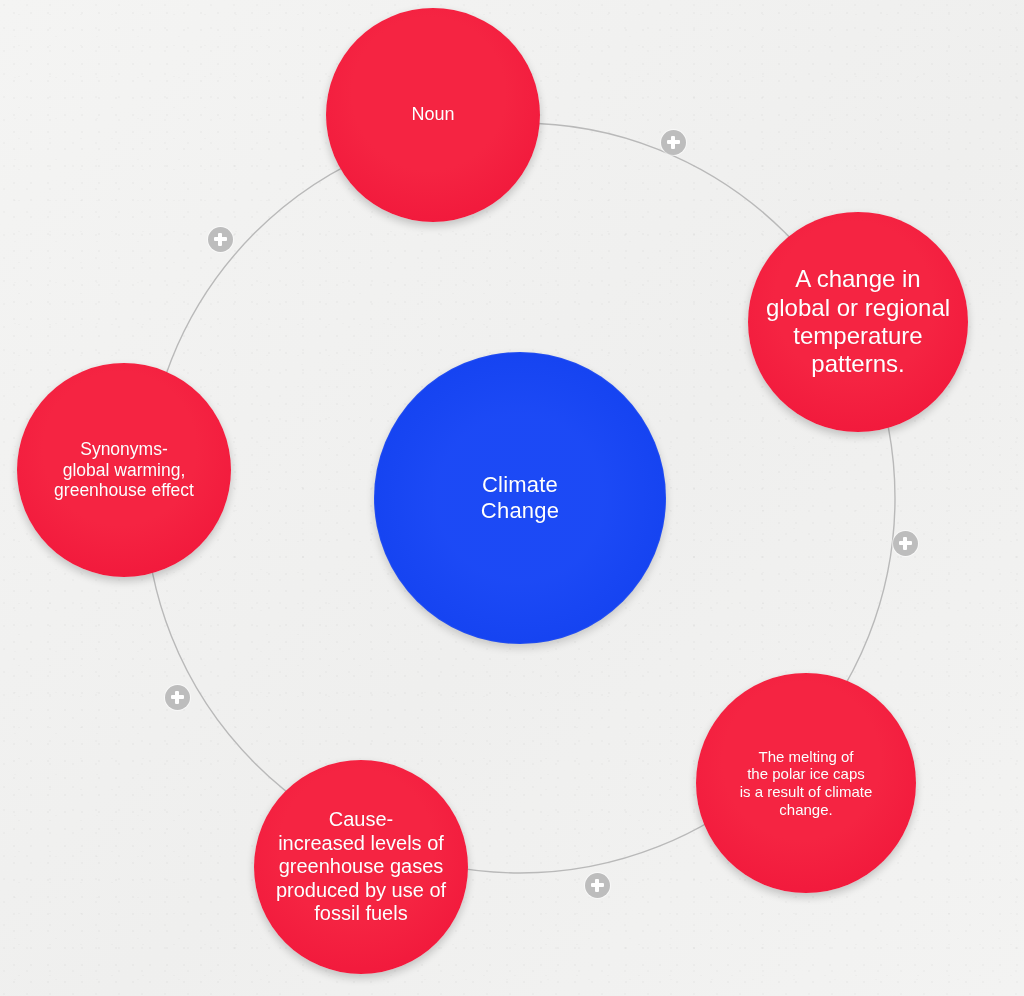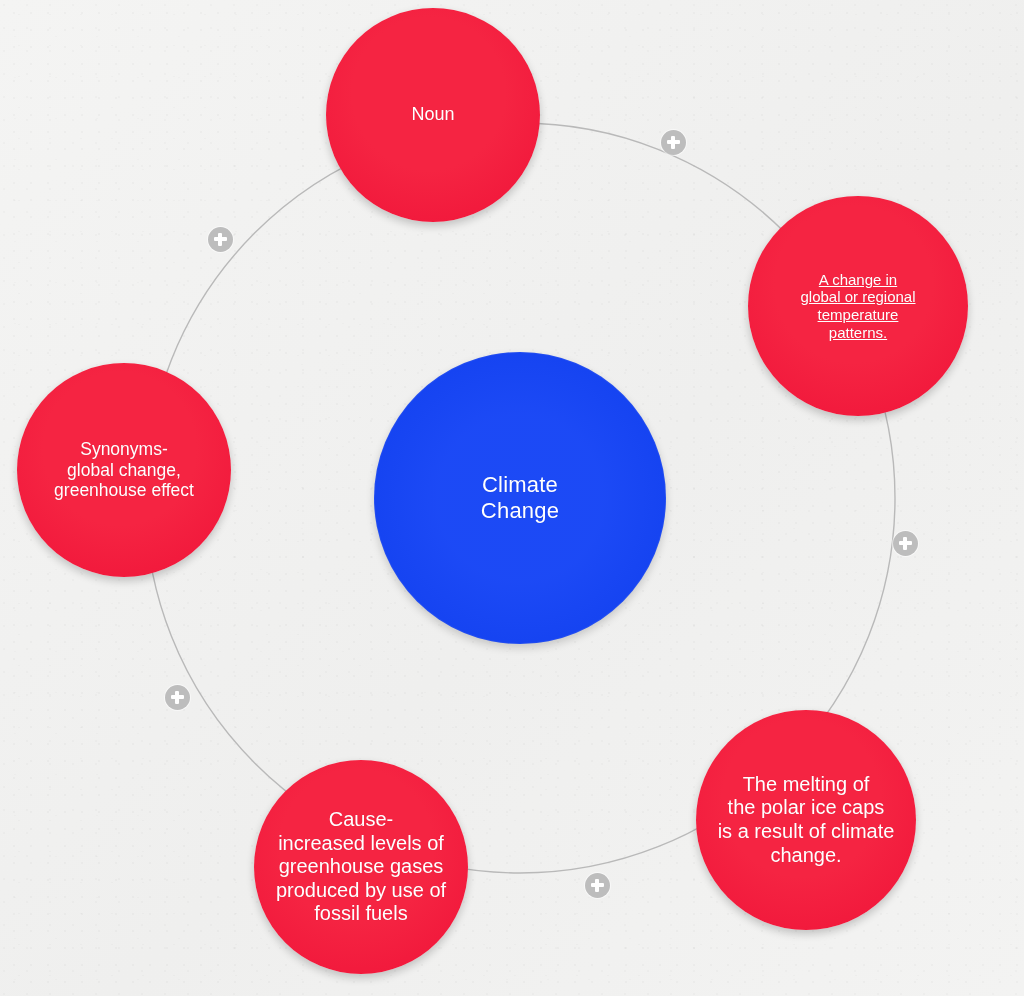--- a/index.html
+++ b/index.html
@@ -109,42 +109,42 @@
 <div id="canvas" style="width: 1024px; height: 996px; background-color: rgb(242, 242, 241);">
 
   <svg class="ring-svg" viewBox="0 0 1024 996" xmlns="http://www.w3.org/2000/svg">
     <circle id="ring-circle" fill="none" cx="520" cy="498" r="375" stroke="#b9b9b9" stroke-width="1.4"></circle>
   </svg>
 
   <div id="nodes-layer">
       <div class="node node-satellite" style="left: 326px; top: 8px; width: 214px; height: 214px; font-size: 18px;">
         <span class="node-label">Noun</span>
       </div>
-      <div class="node node-satellite" style="left: 748px; top: 196px; width: 220px; height: 220px; font-size: 15px; text-decoration: underline;">
+      <div class="node node-satellite" style="left: 748px; top: 212px; width: 220px; height: 220px; font-size: 24px;">
         <span class="node-label">A change in
 global or regional
 temperature
 patterns.</span>
       </div>
-      <div class="node node-satellite" style="left: 696px; top: 710px; width: 220px; height: 220px; font-size: 20px;">
+      <div class="node node-satellite" style="left: 696px; top: 673px; width: 220px; height: 220px; font-size: 15px;">
         <span class="node-label">The melting of
 the polar ice caps
 is a result of climate
 change.</span>
       </div>
       <div class="node node-satellite" style="left: 254px; top: 760px; width: 214px; height: 214px; font-size: 20px;">
         <span class="node-label">Cause-
 increased levels of
 greenhouse gases
 produced by use of
 fossil fuels</span>
       </div>
       <div class="node node-satellite" style="left: 17px; top: 363px; width: 214px; height: 214px; font-size: 17.5px;">
         <span class="node-label">Synonyms-
-global change,
+global warming,
 greenhouse effect</span>
       </div>
       <div class="node node-center" style="left: 374px; top: 352px; width: 292px; height: 292px;">
         <span class="node-label">Climate
 Change</span>
       </div>
     </div>
   <div id="badges-layer">
       <div class="plus-badge" style="left: 660.5px; top: 129.5px; background: rgb(189, 189, 189);"></div>
       <div class="plus-badge" style="left: 207.5px; top: 226.5px; background: rgb(189, 189, 189);"></div>

